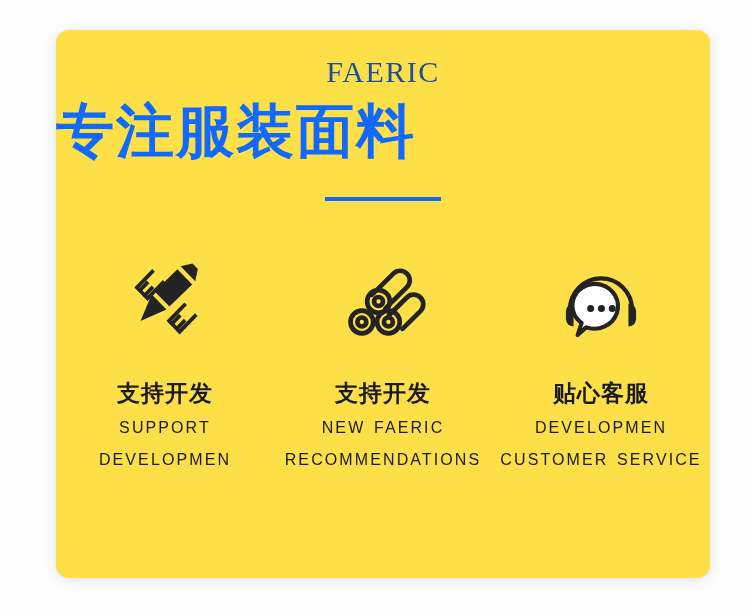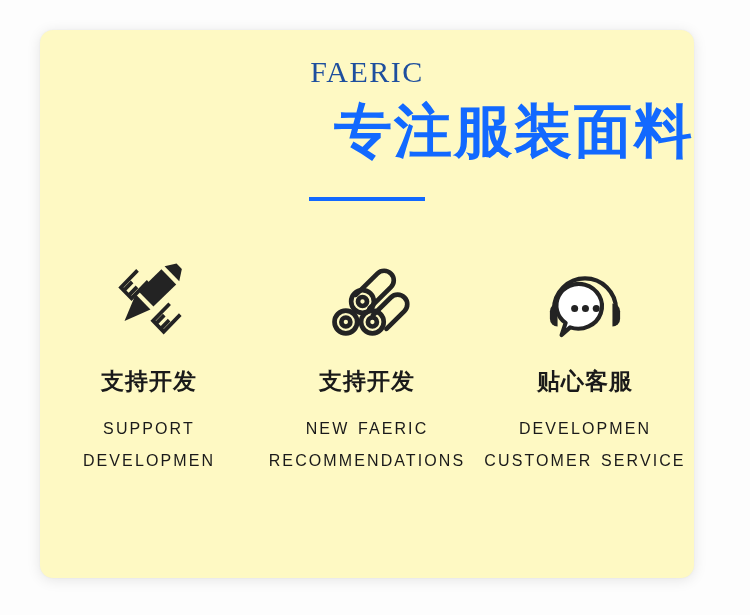--- a/index.html
+++ b/index.html
@@ -17,25 +17,25 @@
   #banner {
     position: relative;
     width: 750px;
     height: 615px;
     background: #fdfdfd;
   }
 
   
   #card {
     position: absolute;
-    left: 40px;
+    left: 56px;
     top: 30px;
     width: 654px;
     height: 548px;
-    background: #fef9c3;
+    background: #fde047;
     border-radius: 13px;
     box-shadow: 0 2px 14px rgba(0,0,0,0.10), 0 0 2px rgba(0,0,0,0.05);
   }
 
   
   .brand-word {
     position: absolute;
     left: 0;
     top: 25px;
     width: 654px;
@@ -46,21 +46,21 @@
     letter-spacing: 1.5px;
     color: #1e4f9e;
     white-space: nowrap;
   }
 
   .headline {
     position: absolute;
     left: 0;
     top: 66px;
     width: 654px;
-    text-align: right;
+    text-align: left;
     font-family: "DejaVu Sans", "Liberation Sans", sans-serif;
     font-weight: bold;
     font-size: 58px;
     line-height: 70px;
     letter-spacing: 2px;
     color: #1269ff;
     white-space: nowrap;
   }
 
   .rule {
@@ -93,33 +93,33 @@
   .icon-box {
     width: 92px;
     height: 92px;
     display: flex;
     align-items: center;
     justify-content: center;
   }
   .icon-box svg { display: block; }
 
   .cn-label {
-    margin-top: 17px;
-    font-family: Liberation Serif, serif;
+    margin-top: 28px;
+    font-family: Liberation Sans, sans-serif;
     font-weight: bold;
     font-size: 23px;
     line-height: 30px;
     letter-spacing: 1px;
     color: #1a1a1a;
     text-align: center;
     white-space: nowrap;
   }
 
   .en-label {
-    margin-top: 16px;
+    margin-top: 4px;
     font-family: "Liberation Sans", "DejaVu Sans", sans-serif;
     font-size: 16px;
     line-height: 32px;
     letter-spacing: 2.1px;
     color: #1a1a1a;
     text-align: center;
     max-width: 218px;
     word-spacing: 2px;
   }
 </style>

